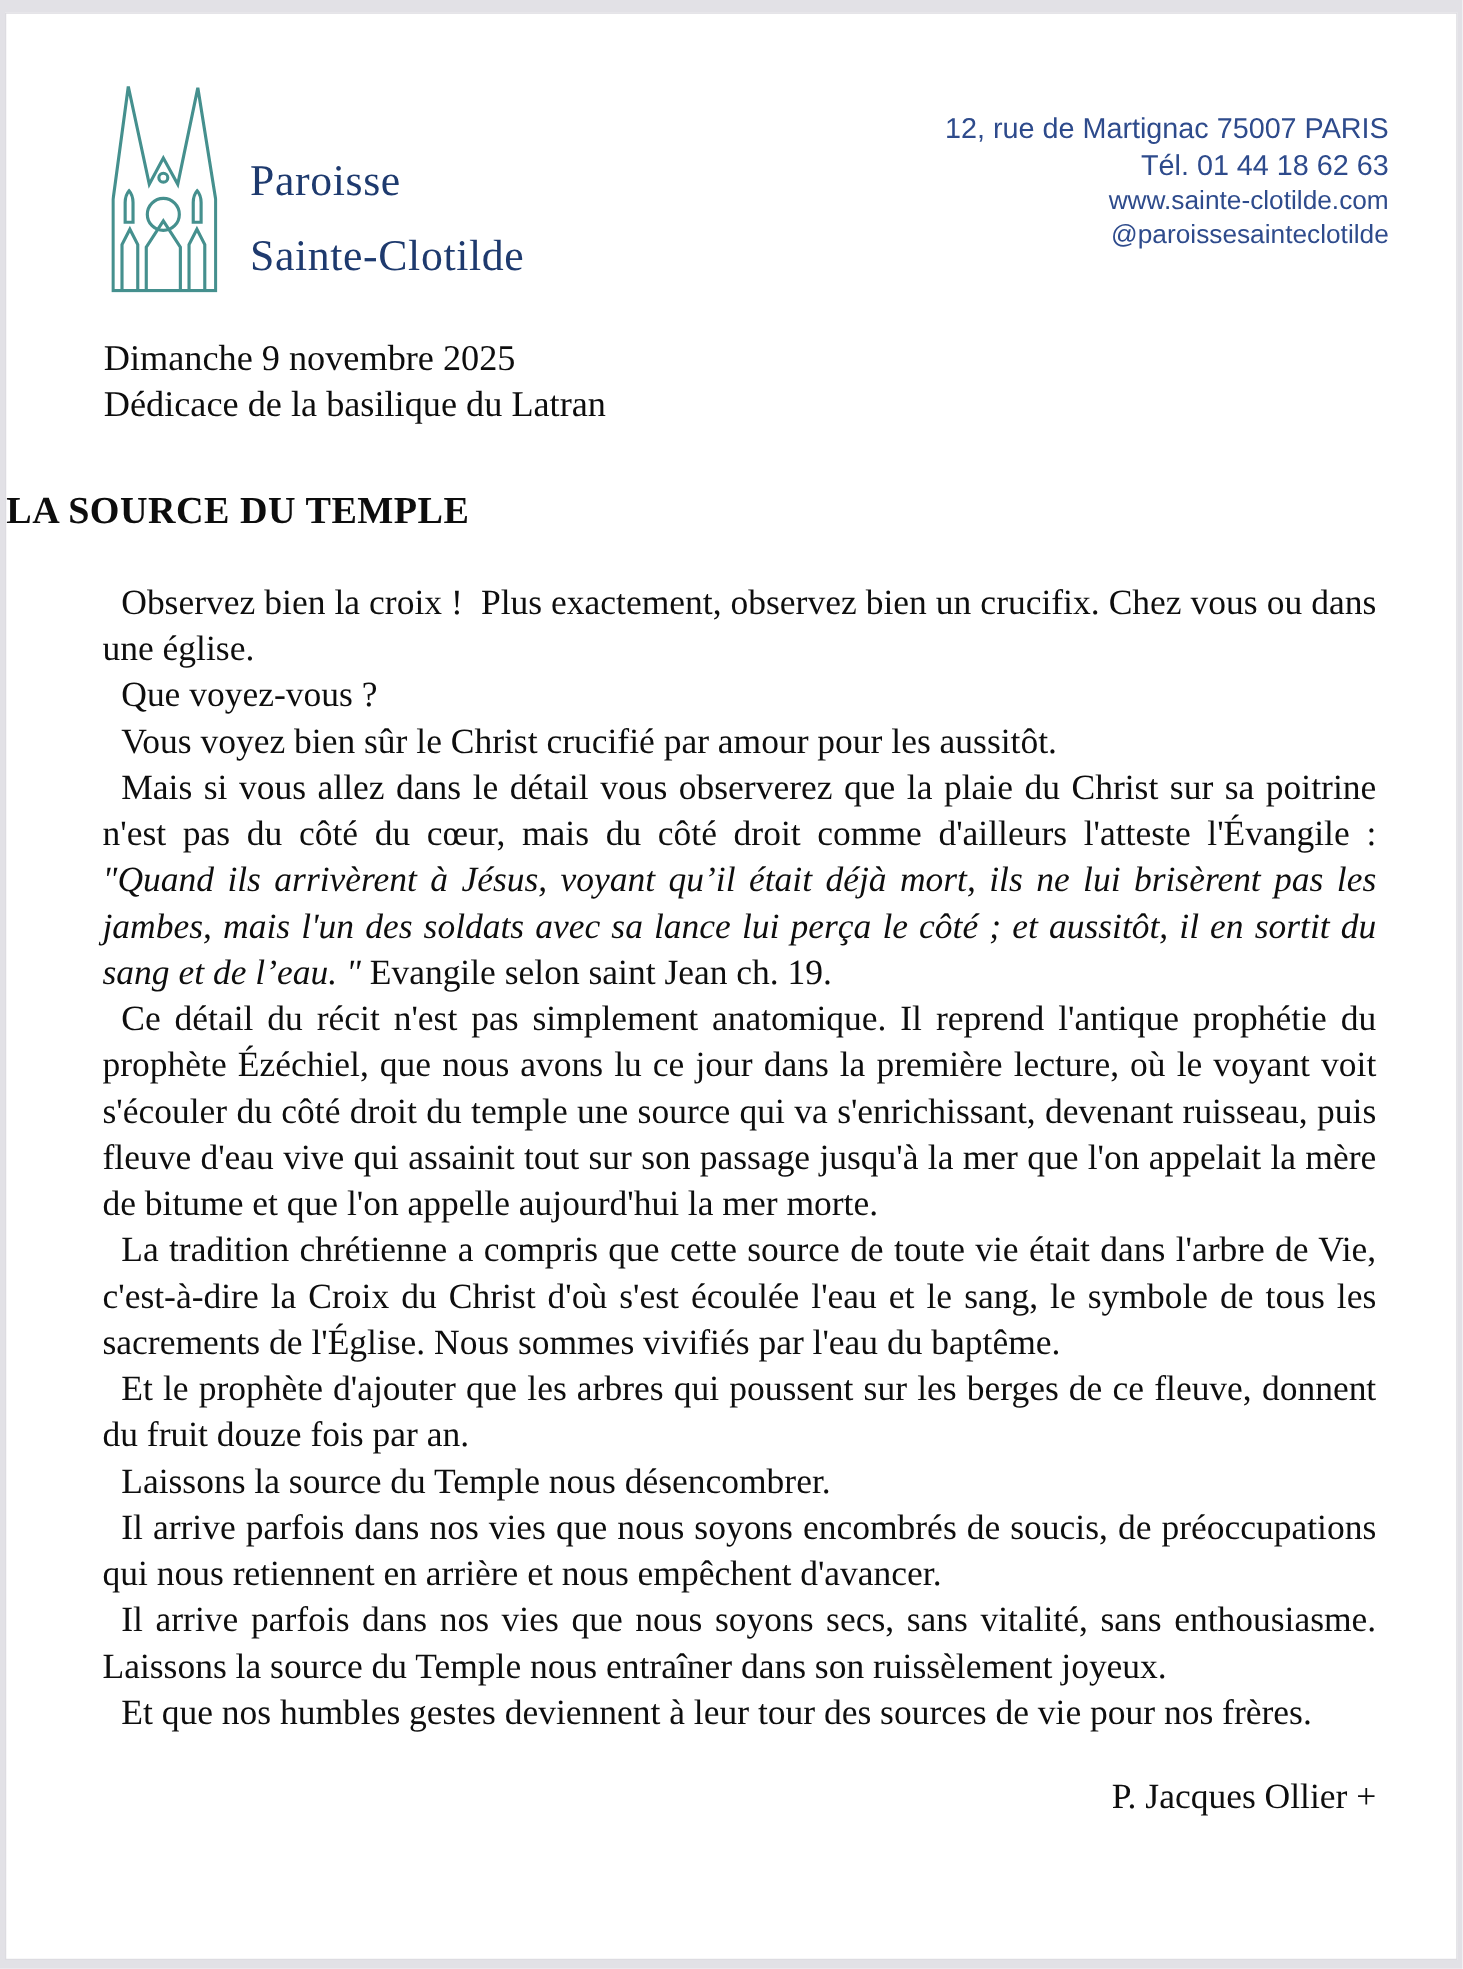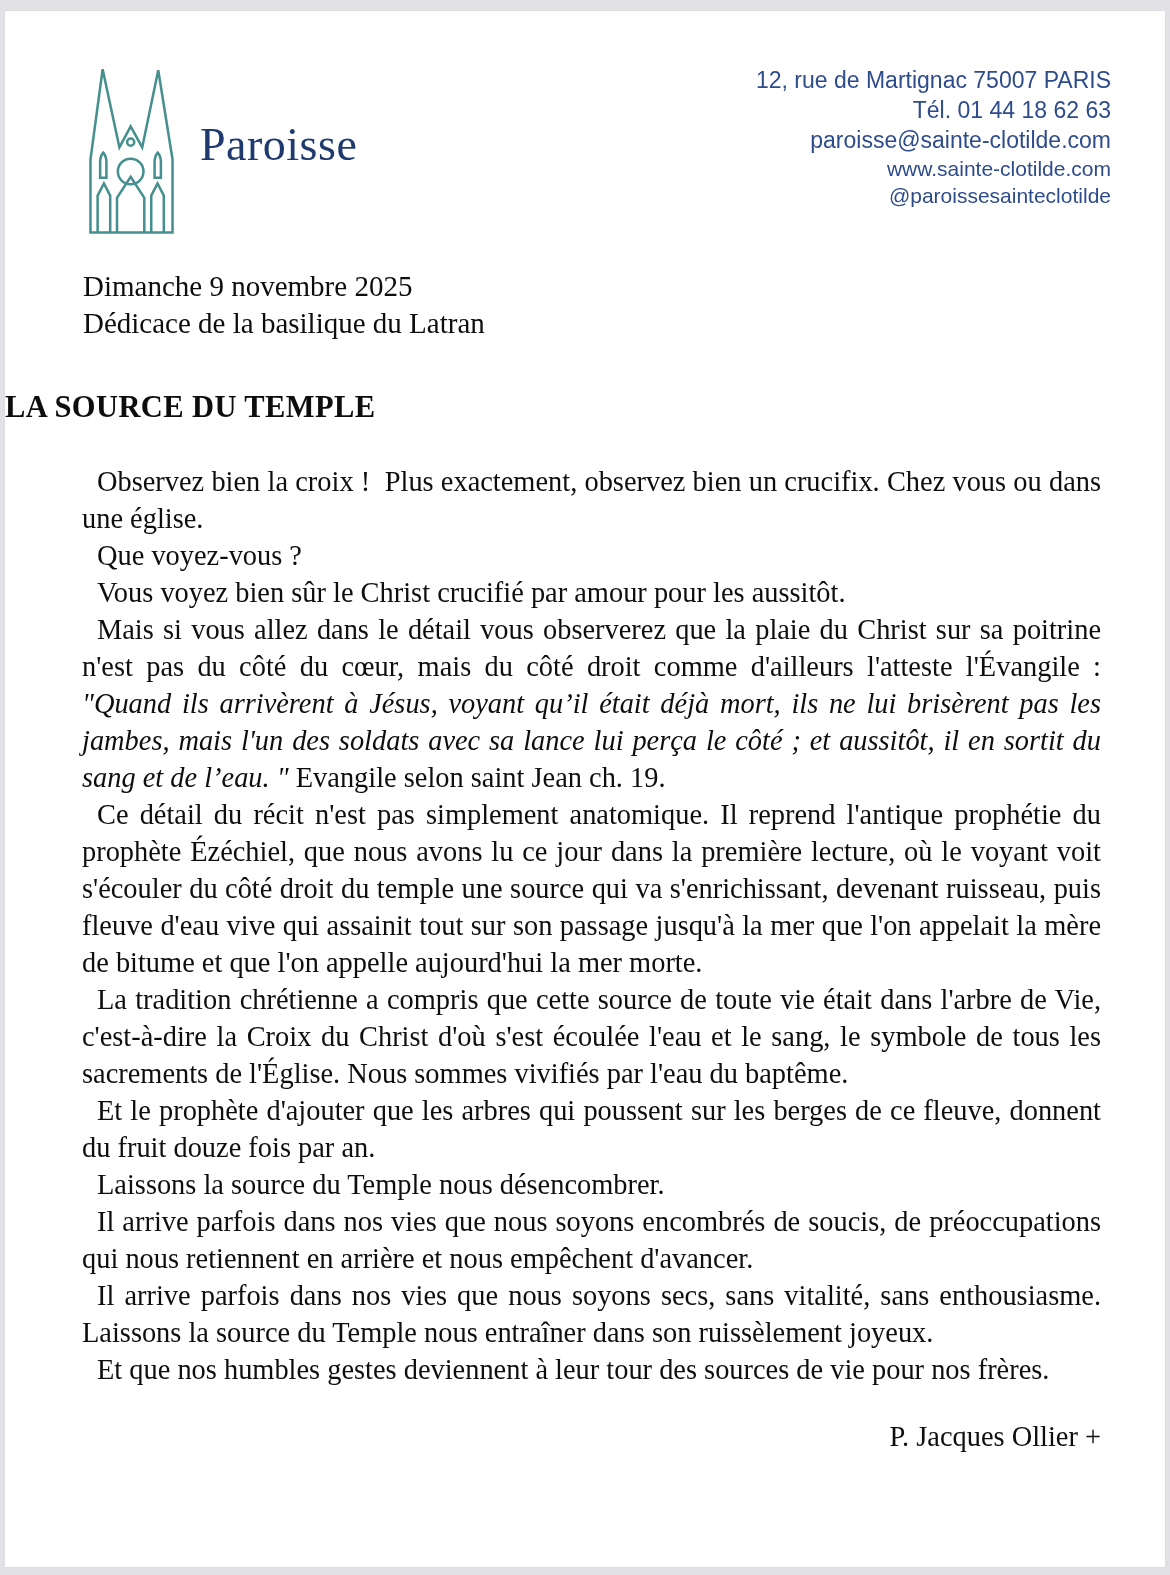--- a/index.html
+++ b/index.html
@@ -21,30 +21,30 @@
   .letterhead{
     display:flex;
     justify-content:space-between;
     align-items:flex-start;
     padding:54px 54px 0 84px;
   }
   .brand{display:flex;align-items:flex-start;}
   .logo{flex:0 0 auto;}
   .brand-name{
     margin:50px 0 0 26px;
-    font-size:46px;
+    font-size:35px;
     line-height:60px;
     color:#1e3a6e;
     letter-spacing:0.5px;
   }
   .contact{
     text-align:right;
     font-family:"Liberation Sans", sans-serif;
     color:#2e4b8c;
-    margin-top:0;
+    margin-top:22px;
   }
   .contact .c-lg{font-size:23px;line-height:30px;}
   .contact .c-sm{font-size:21px;line-height:27px;}
   
   .dateblock{
     margin:34px 0 13px 78px;
     font-size:29px;
     line-height:37px;
     color:#0d0d0d;
   }
@@ -87,26 +87,26 @@
         <circle cx="39.7" cy="73.5" r="3.4"></circle>
         <circle cx="39.7" cy="101.5" r="12.2"></circle>
         <path d="M 26.7 159.6 V 126.5 L 39.7 106.5 L 52.7 126.5 V 159.6"></path>
         <path d="M 8.2 159.6 V 124.5 L 14.2 112.8 L 20.2 124.5 V 159.6"></path>
         <path d="M 59.3 159.6 V 124.5 L 65.3 112.8 L 71.3 124.5 V 159.6"></path>
         <path d="M 10.6 107.5 V 92.5 Q 10.6 87 13.6 83.5 Q 16.6 87 16.6 92.5 V 107.5 Z"></path>
         <path d="M 62.5 107.5 V 92.5 Q 62.5 87 65.5 83.5 Q 68.5 87 68.5 92.5 V 107.5 Z"></path>
       </svg>
       <div class="brand-name">
         <div>Paroisse</div>
+        <div>Sainte-Clotilde</div>
       </div>
     </div>
     <div class="contact">
       <div class="c-lg">12, rue de Martignac 75007 PARIS</div>
       <div class="c-lg">Tél. 01 44 18 62 63</div>
-      <div class="c-lg">paroisse@sainte-clotilde.com</div>
       <div class="c-sm">www.sainte-clotilde.com</div>
       <div class="c-sm">@paroissesainteclotilde</div>
     </div>
   </header>
 
   <div class="dateblock">
     <div>Dimanche 9 novembre 2025</div>
     <div>Dédicace de la basilique du Latran</div>
   </div>
 

